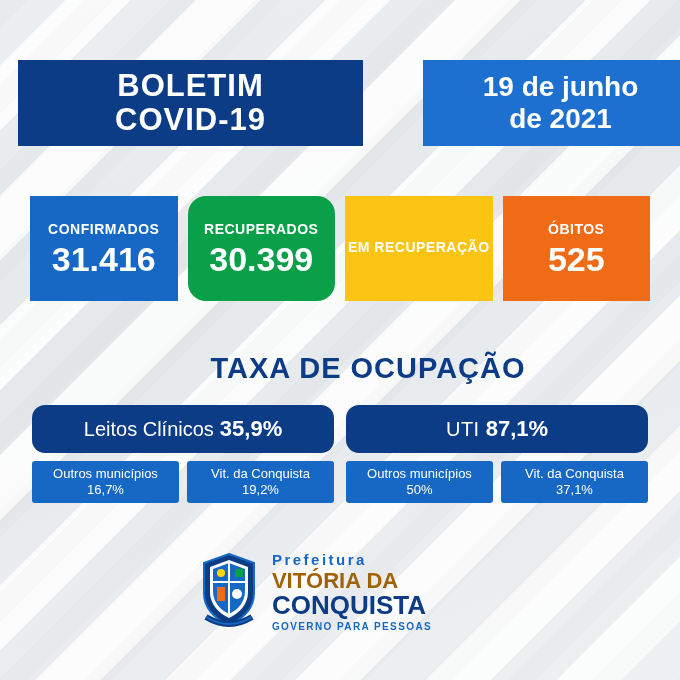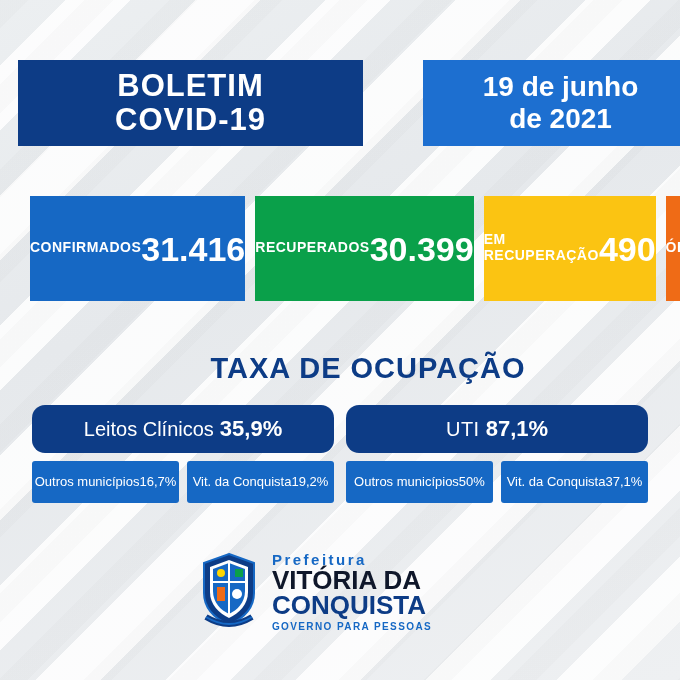--- a/index.html
+++ b/index.html
@@ -53,30 +53,30 @@
   .date-box .l1,.date-box .l2{
     color:#ffffff;font-weight:bold;font-size:28px;line-height:32px;
   }
 
   
   .stats{
     position:absolute;left:30px;top:196px;width:620px;height:105px;
     display:flex;gap:10px;
   }
   .stat{
-    flex:1;display:flex;flex-direction:row;align-items:center;justify-content:center;
+    flex:1;display:flex;flex-direction:column;align-items:center;justify-content:center;
   }
   .stat .lbl{
     color:#fff;font-weight:bold;font-size:14px;letter-spacing:.5px;margin-bottom:4px;
   }
   .stat .val{
     color:#fff;font-weight:bold;font-size:34px;line-height:36px;
   }
   .stat.c0{background:#1668c4;}
-  .stat.c1{background:#0aa04a;}
+  .stat.c1{background:#0aa04a;border-radius:18px;}
   .stat.c2{background:#fbc412;}
   .stat.c2 .lbl,.stat.c2 .val{color:#ffffff;}
   .stat.c3{background:#ef6b16;}
 
   
   .occ-title{
     position:absolute;left:0;top:352px;width:680px;text-align:center;
     color:#0d3c86;font-weight:bold;font-size:29px;letter-spacing:1px;margin-left:28px;
   }
   .occ{
@@ -89,33 +89,33 @@
     display:flex;align-items:center;justify-content:center;
     color:#fff;font-size:20px;
   }
   .occ-head b{font-weight:bold;font-size:22px;margin-left:6px;}
   .occ-head .uti{font-weight:normal;font-size:20px;letter-spacing:.5px;text-align:center;}
   .occ-sub{
     display:flex;gap:8px;margin-top:8px;
   }
   .occ-cell{
     flex:1;background:#1668c4;border-radius:3px;height:42px;
-    display:flex;flex-direction:row;align-items:center;justify-content:center;
+    display:flex;flex-direction:column;align-items:center;justify-content:center;
     color:#fff;font-size:13px;line-height:16px;
   }
 
   
   .logo{
     position:absolute;left:0;top:548px;width:628px;height:86px;
     display:flex;align-items:center;justify-content:center;gap:10px;
   }
   .crest{width:66px;height:80px;position:relative;}
   .logo-text{display:flex;flex-direction:column;justify-content:center;}
   .logo-text .t1{color:#1668c4;font-size:15px;font-weight:bold;letter-spacing:2.5px;line-height:17px;}
-  .logo-text .t2{color:#0f172a;font-size:26px;font-weight:bold;line-height:25px;}
+  .logo-text .t2{color:#a16207;font-size:22px;font-weight:bold;line-height:25px;}
   .logo-text .t3{color:#0d3c86;font-size:26px;font-weight:bold;line-height:25px;}
   .logo-text .t4{color:#1668c4;font-size:10px;font-weight:bold;letter-spacing:1.4px;margin-top:3px;}
 </style>
 </head>
 <body>
 
 <div class="bg-stripes"></div>
 
 <div class="page">
 
@@ -134,21 +134,20 @@
     <div class="stat c0">
       <div class="lbl">CONFIRMADOS</div>
       <div class="val">31.416</div>
     </div>
     <div class="stat c1">
       <div class="lbl">RECUPERADOS</div>
       <div class="val">30.399</div>
     </div>
     <div class="stat c2">
       <div class="lbl">EM RECUPERAÇÃO</div>
-      <div class="val">490</div>
     </div>
     <div class="stat c3">
       <div class="lbl">ÓBITOS</div>
       <div class="val">525</div>
     </div>
   </div>
 
   <div class="occ-title">TAXA DE OCUPAÇÃO</div>
 
   <div class="occ">

